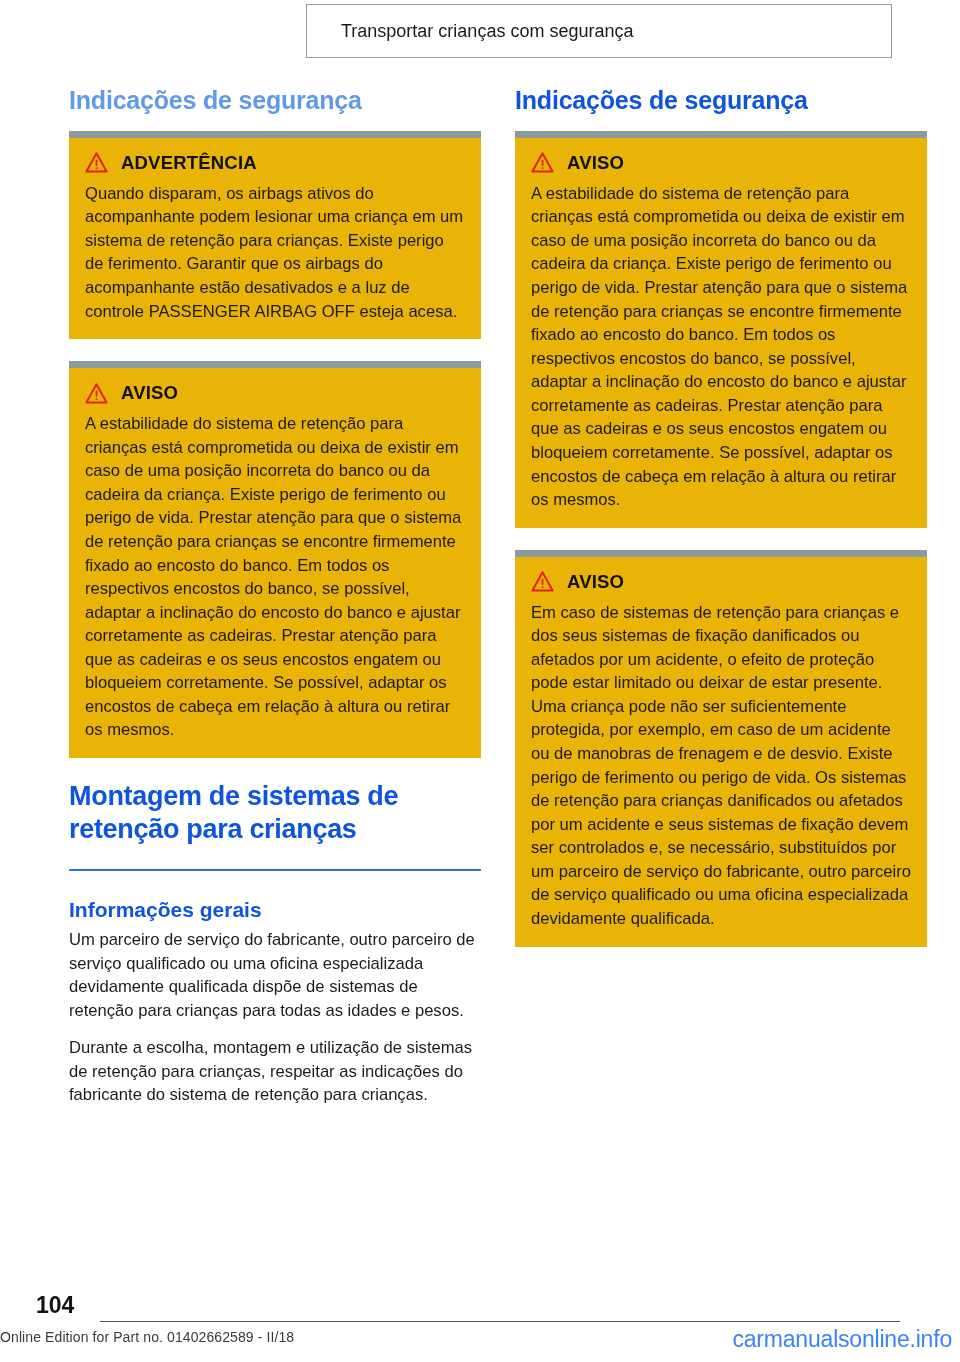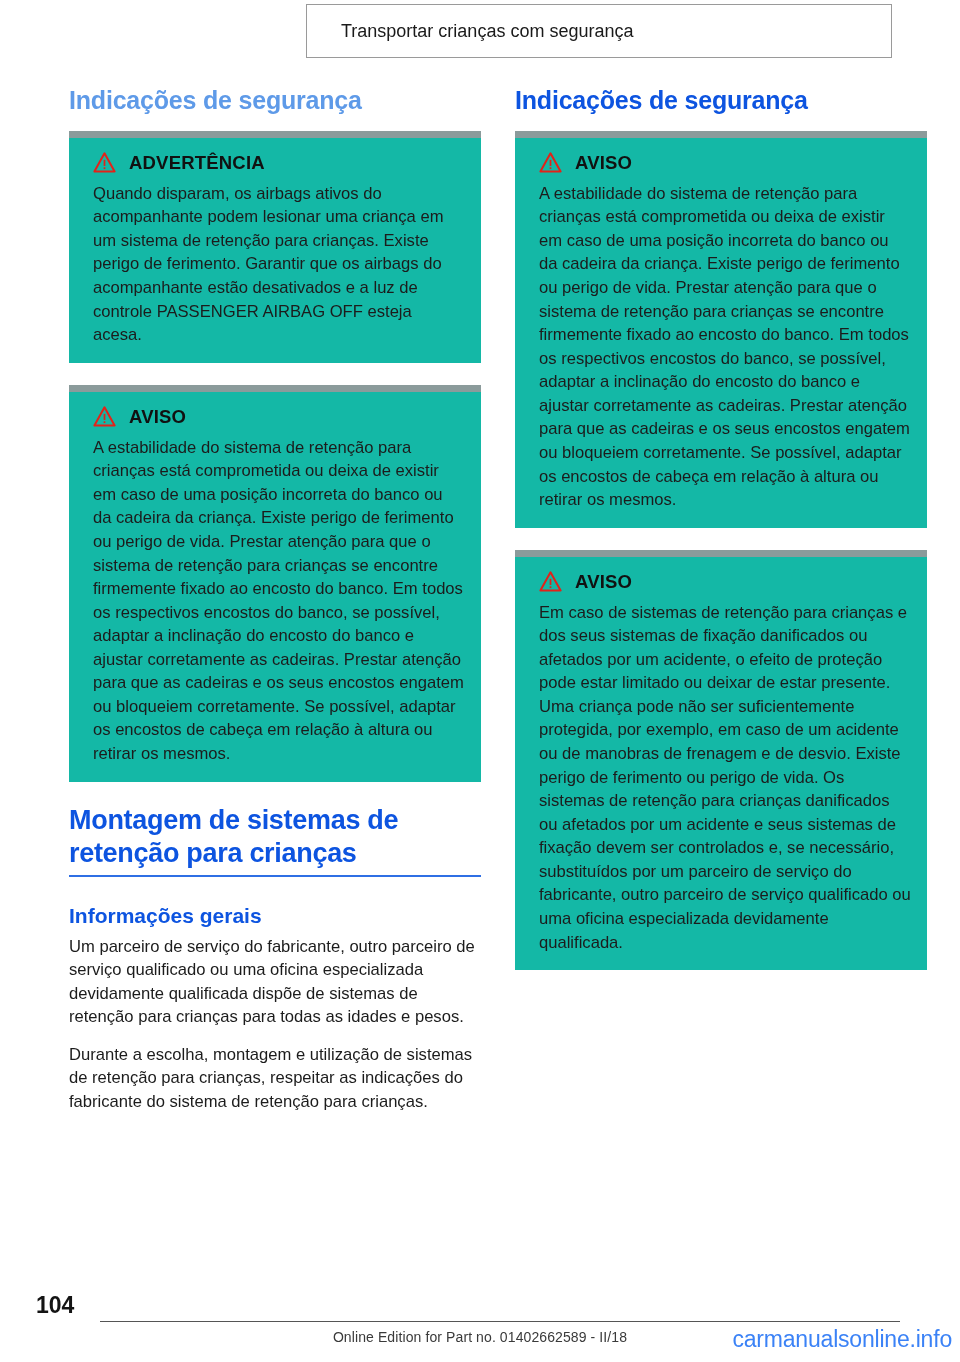--- a/index.html
+++ b/index.html
@@ -92,36 +92,36 @@
   h2.tone-light { color: #5e9ae8; }
   h2.tone-strong { color: #0d54e0; }
 
   h2.chapter-title {
     margin: 0;
     font-size: 27px;
     font-weight: bold;
     color: #0d54e0;
     line-height: 1.22;
     letter-spacing: -0.3px;
-    padding-bottom: 6px;
+    padding-bottom: 23px;
     border-bottom: 2px solid #2f6fe4;
   }
   h3.sub-title {
     margin: 26px 0 6px 0;
     font-size: 21px;
     font-weight: bold;
     color: #0d54e0;
     line-height: 1.2;
   }
 
   
   .notice {
-    background: #14b8a6;
+    background: #eab308;
     border-top: 7px solid #8b9b9b;
-    padding: 14px 16px 16px 24px;
+    padding: 14px 16px 16px 16px;
     box-sizing: border-box;
     margin-bottom: 22px;
   }
   .notice-head {
     display: flex;
     align-items: center;
     margin-bottom: 8px;
   }
   .warn-icon {
     width: 23px;
@@ -172,21 +172,21 @@
     top: 39px;
     width: 800px;
     height: 1px;
     background: #555555;
   }
   .footer-edition {
     position: absolute;
     left: 0;
     top: 47px;
     width: 960px;
-    text-align: center;
+    text-align: left;
     font-size: 14px;
     color: #3a3a3a;
     letter-spacing: 0.1px;
   }
   .watermark {
     position: absolute;
     right: 8px;
     top: 44px;
     font-size: 23px;
     color: #3b82f6;

